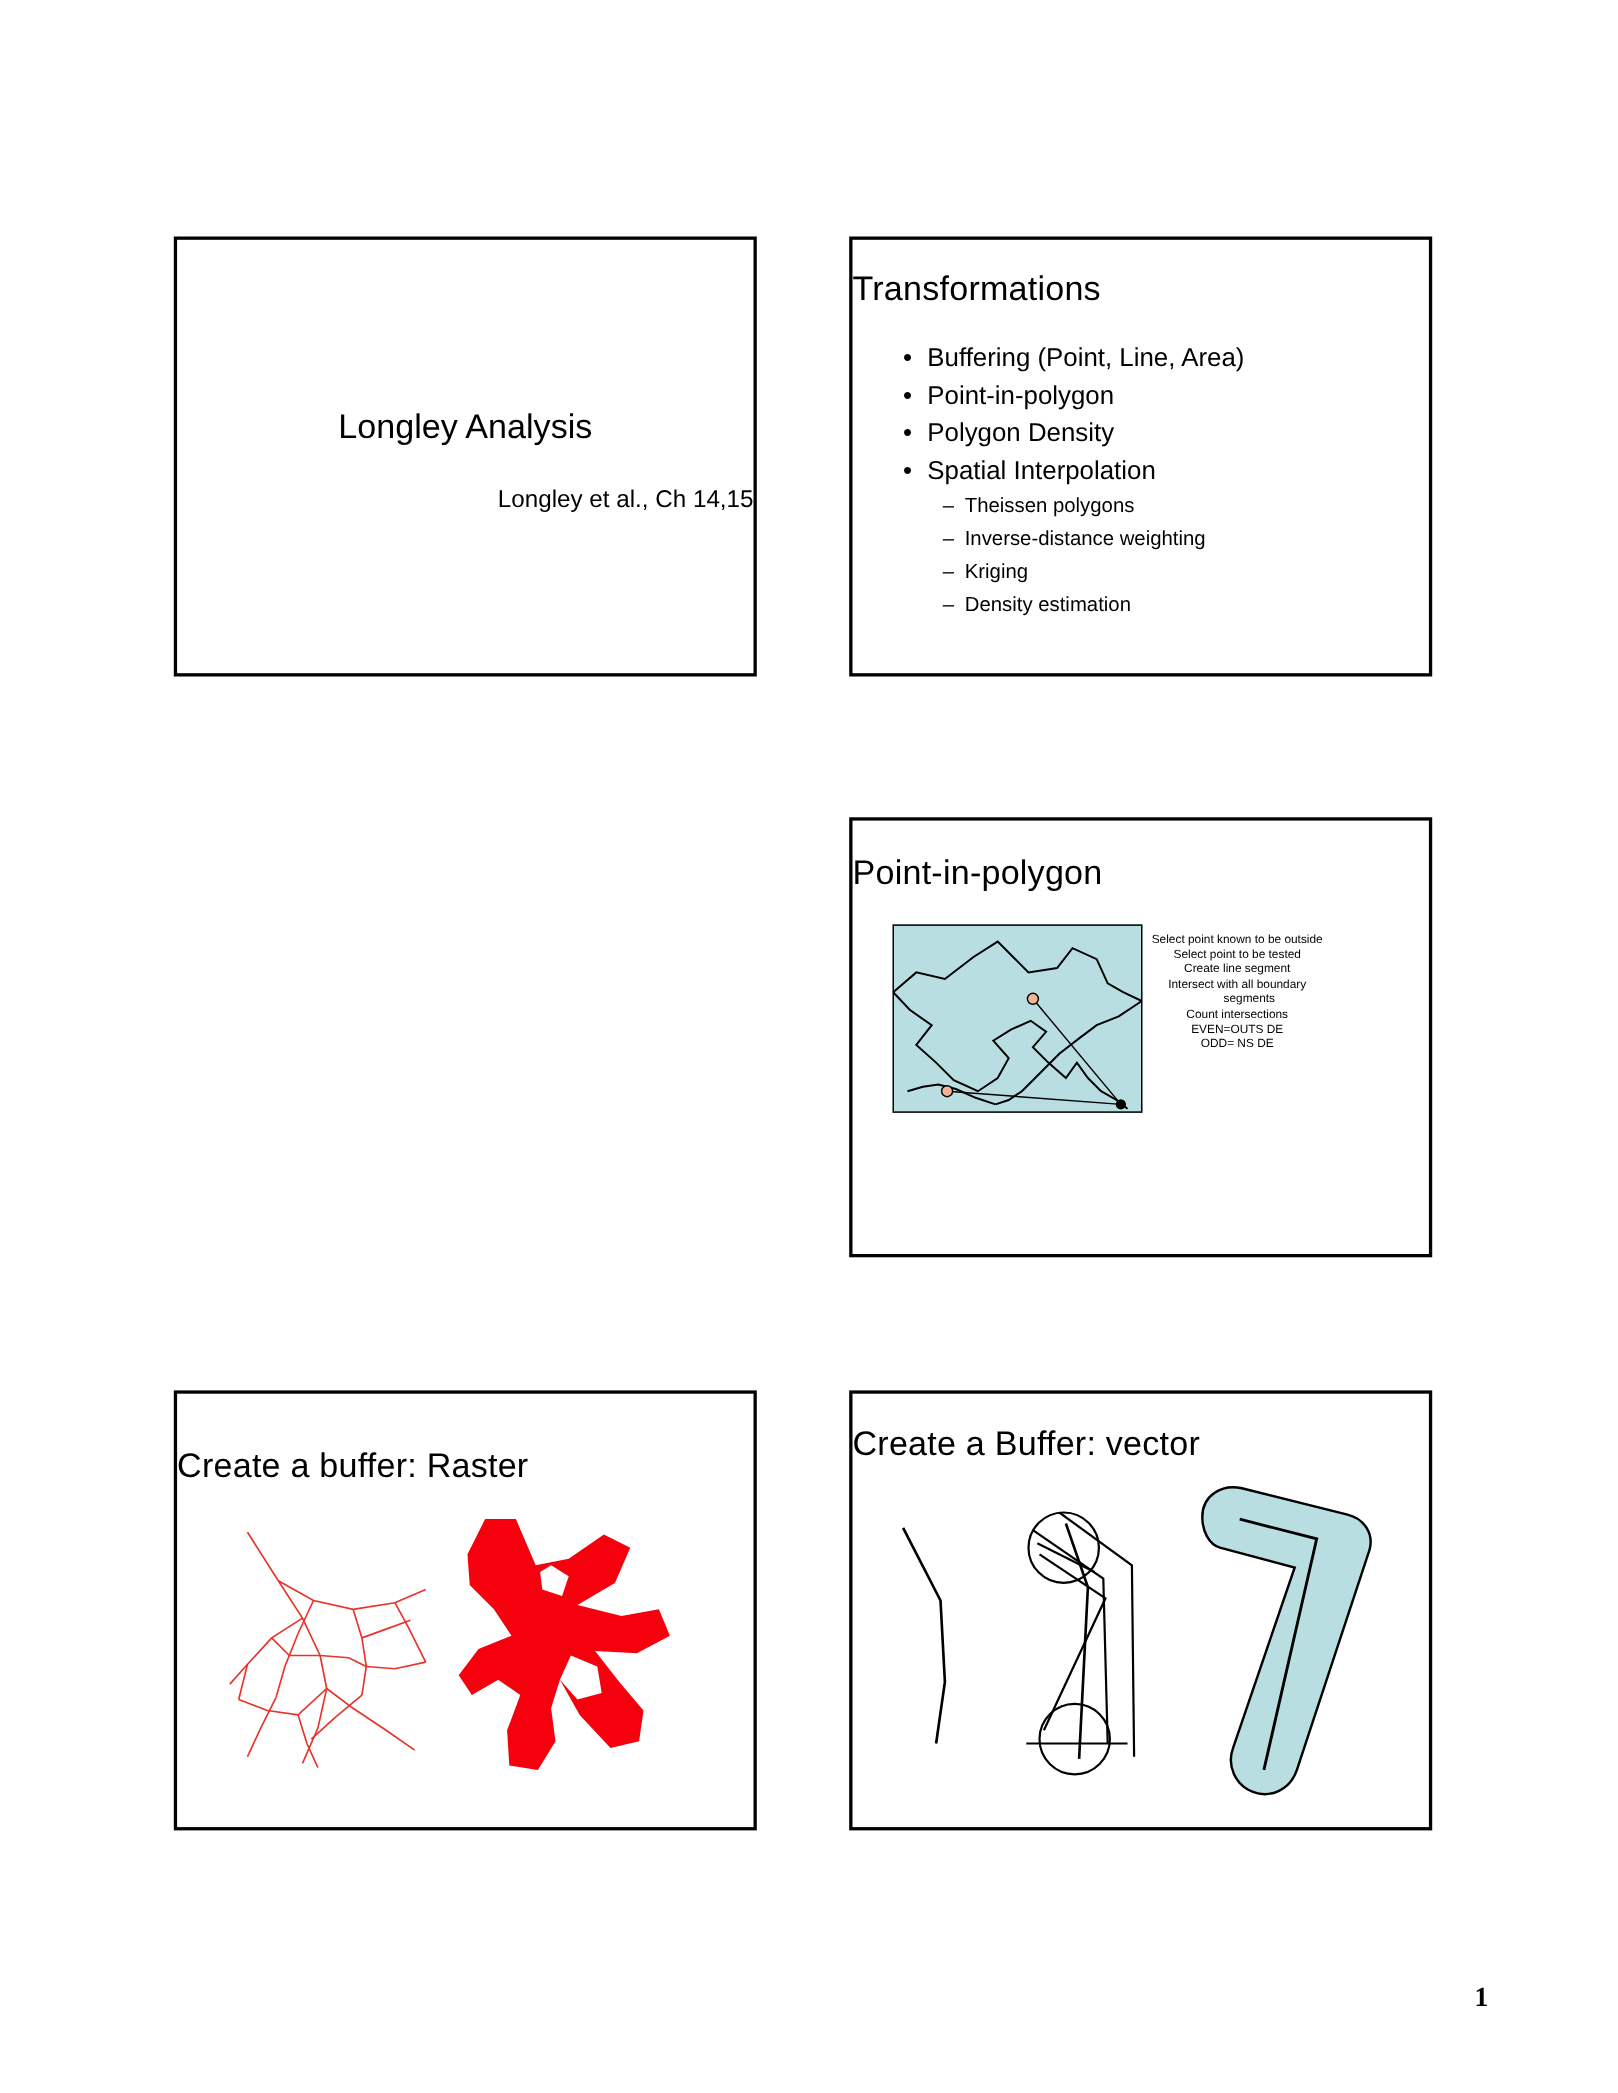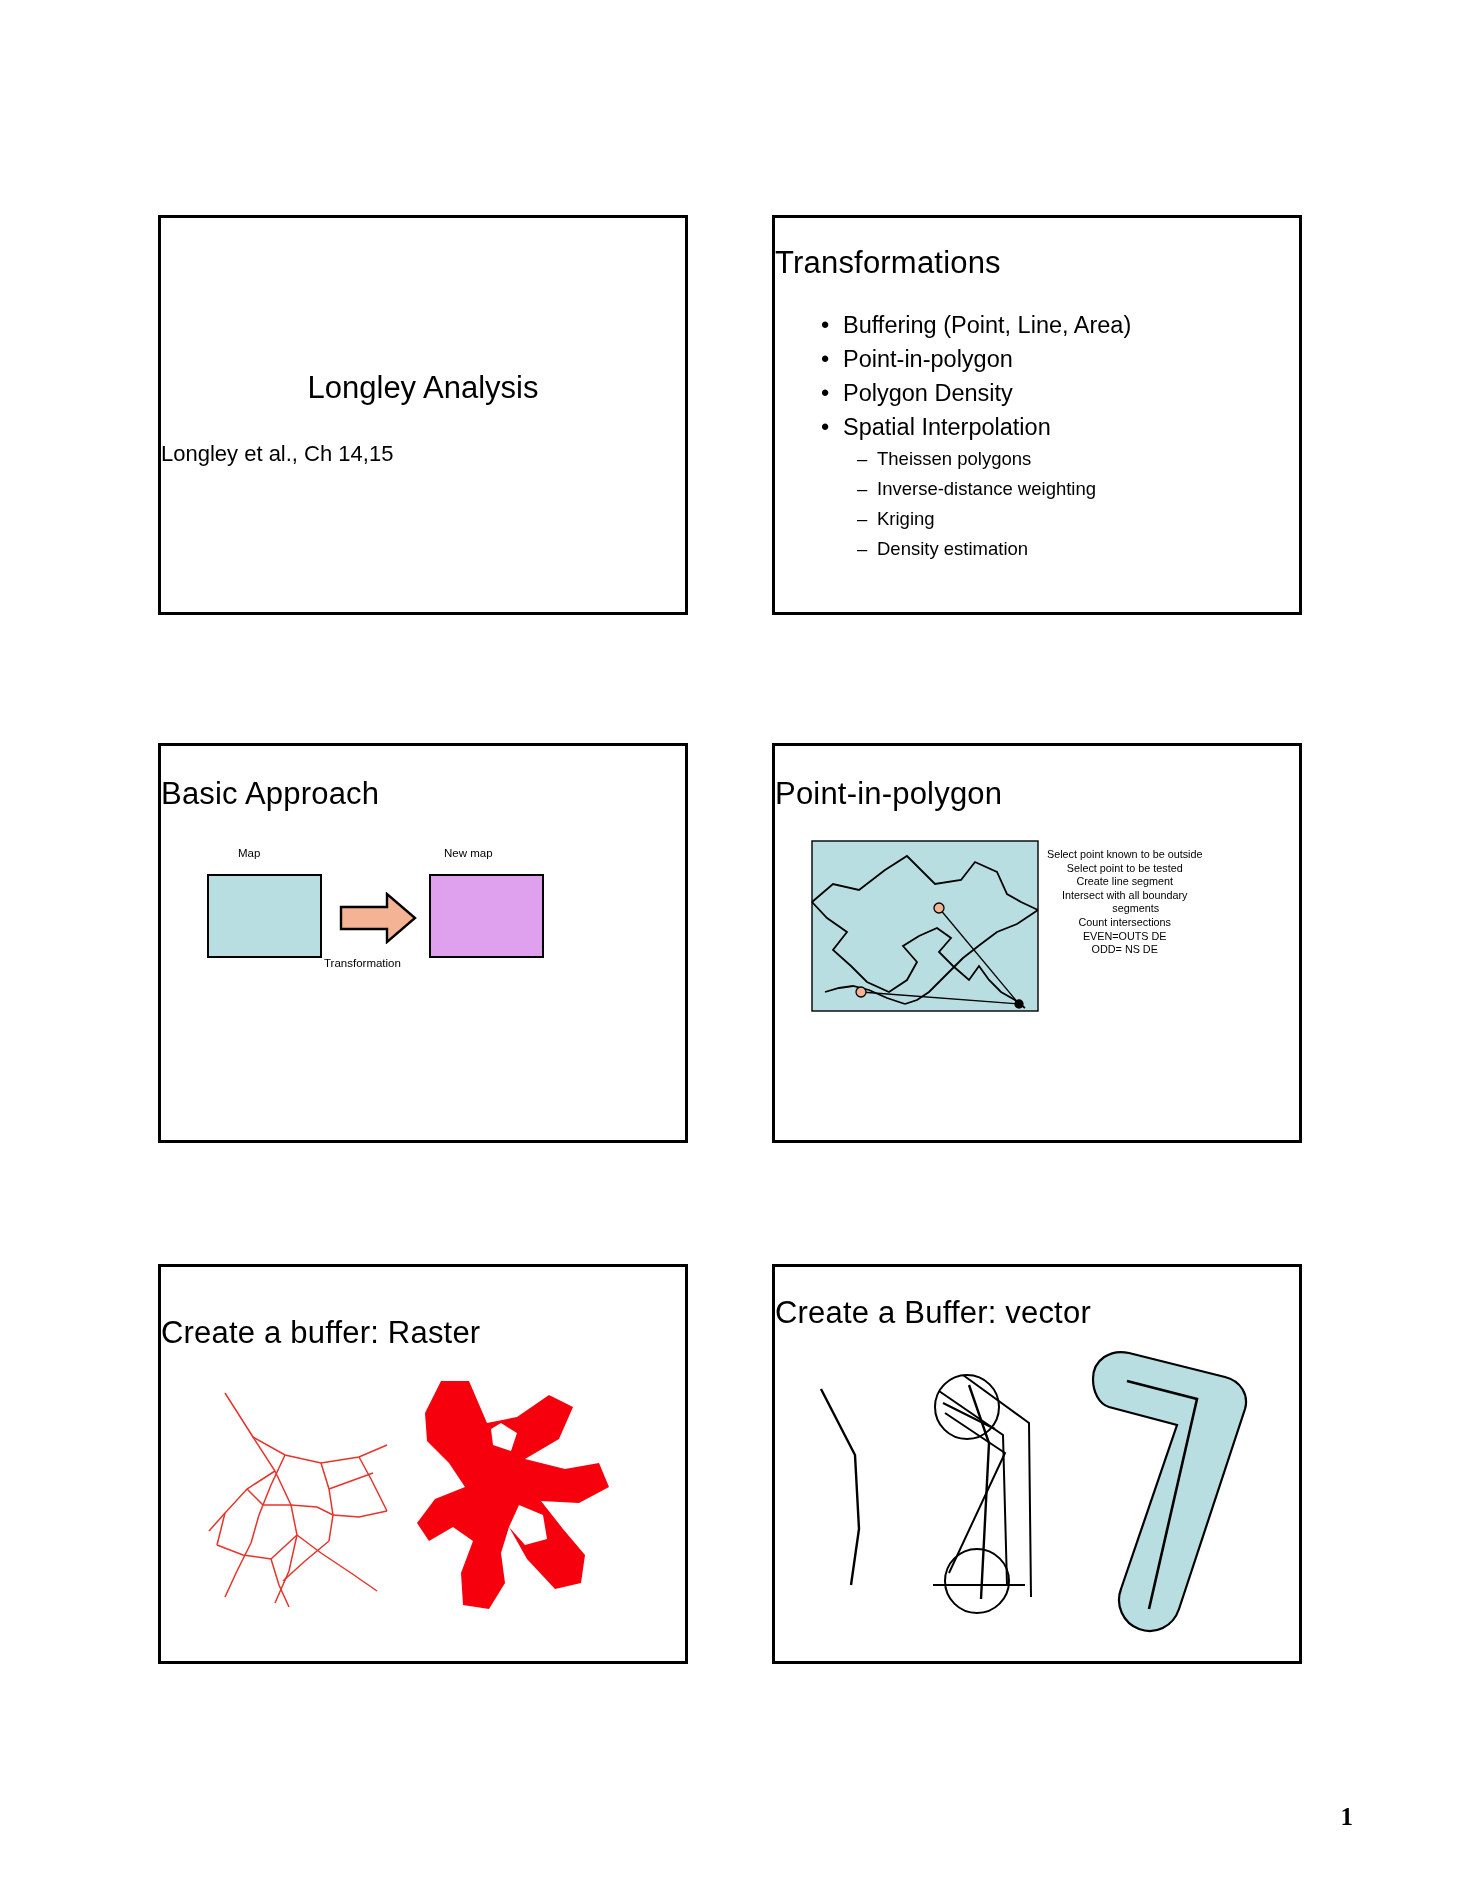--- a/index.html
+++ b/index.html
@@ -51,21 +51,21 @@
     position: absolute;
     left: 0; right: 0;
     top: 152px;
     text-align: center;
     font-size: 31px;
   }
   .title-sub {
     position: absolute;
     left: 0; right: 0;
     top: 223px;
-    text-align: left;
+    text-align: right;
     font-size: 22px;
   }
 
   
   .t2-title { top: 27px; }
   .bullets {
     position: absolute;
     left: 40px;
     top: 90px;
     right: 14px;
@@ -196,33 +196,20 @@
         <span>Kriging</span>
       </div>
       <div class="b2">
         <span class="dash">–</span>
         <span>Density estimation</span>
       </div>
 
     </div>
   </div>
 
-  <div class="slide s3">
-    <div class="slide-title t3-title">Basic Approach</div>
-    <div class="ba-wrap">
-      <div class="ba-label map">Map</div>
-      <div class="ba-label newmap">New map</div>
-      <div class="ba-rect left"></div>
-      <div class="ba-rect right"></div>
-      <svg class="ba-arrow" width="78" height="52" viewBox="0 0 78 52">
-        <polygon points="2,15 48,15 48,2 76,26 48,50 48,37 2,37" fill="#F4B394" stroke="#000000" stroke-width="2.4" stroke-linejoin="miter"></polygon>
-      </svg>
-      <div class="ba-label trans">Transformation</div>
-    </div>
-  </div>
 
   <div class="slide s4">
     <div class="slide-title t4-title">Point-in-polygon</div>
 
     <svg class="pip-map" width="228" height="172" viewBox="0 0 228 172">
       <rect x="1" y="1" width="226" height="170" fill="#B9DEE2" stroke="#000000" stroke-width="1.4"></rect>
 
       <polyline points="1,62 22,44 48,50 74,30 96,16 110,30 124,44 150,40 164,22 186,32 196,54 210,62 227,70" fill="none" stroke="#000000" stroke-width="1.8"></polyline>
       <polyline points="1,62 16,78 36,92 22,110 40,126 56,142 78,152 96,140 106,122 92,106 108,96 126,88 140,98 128,112 142,126 158,140 168,126 178,140 190,152 204,160 214,168" fill="none" stroke="#000000" stroke-width="1.8"></polyline>
       <polyline points="227,70 206,84 186,92 170,104 152,118 140,130 128,142 118,152 106,160 94,164" fill="none" stroke="#000000" stroke-width="1.8"></polyline>

